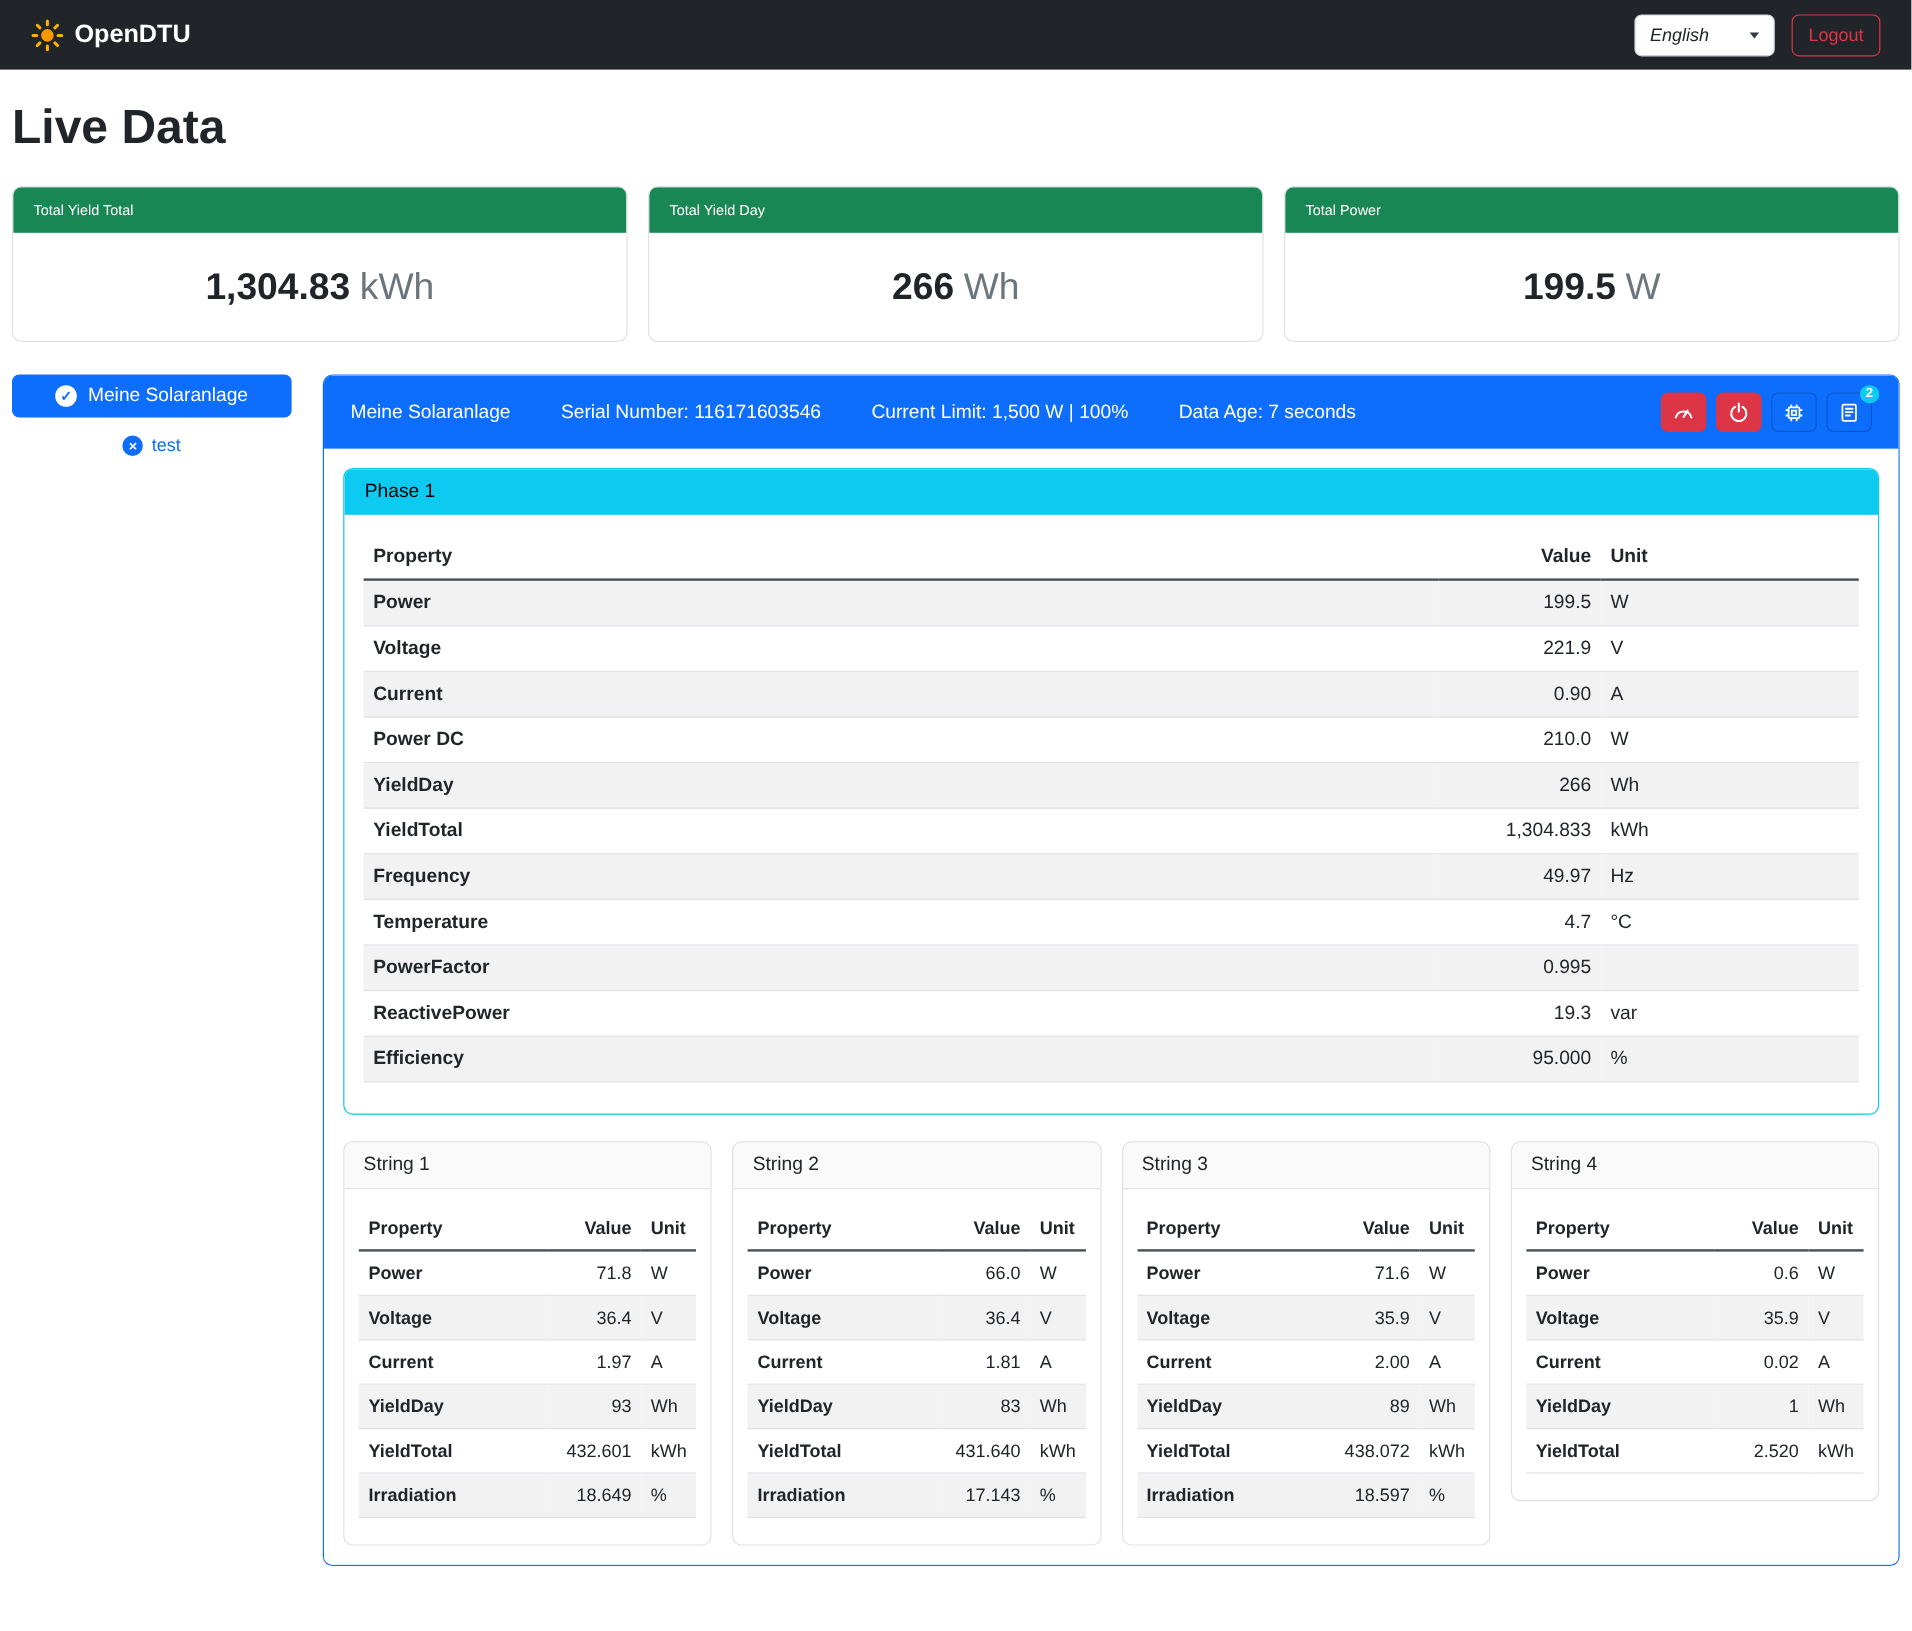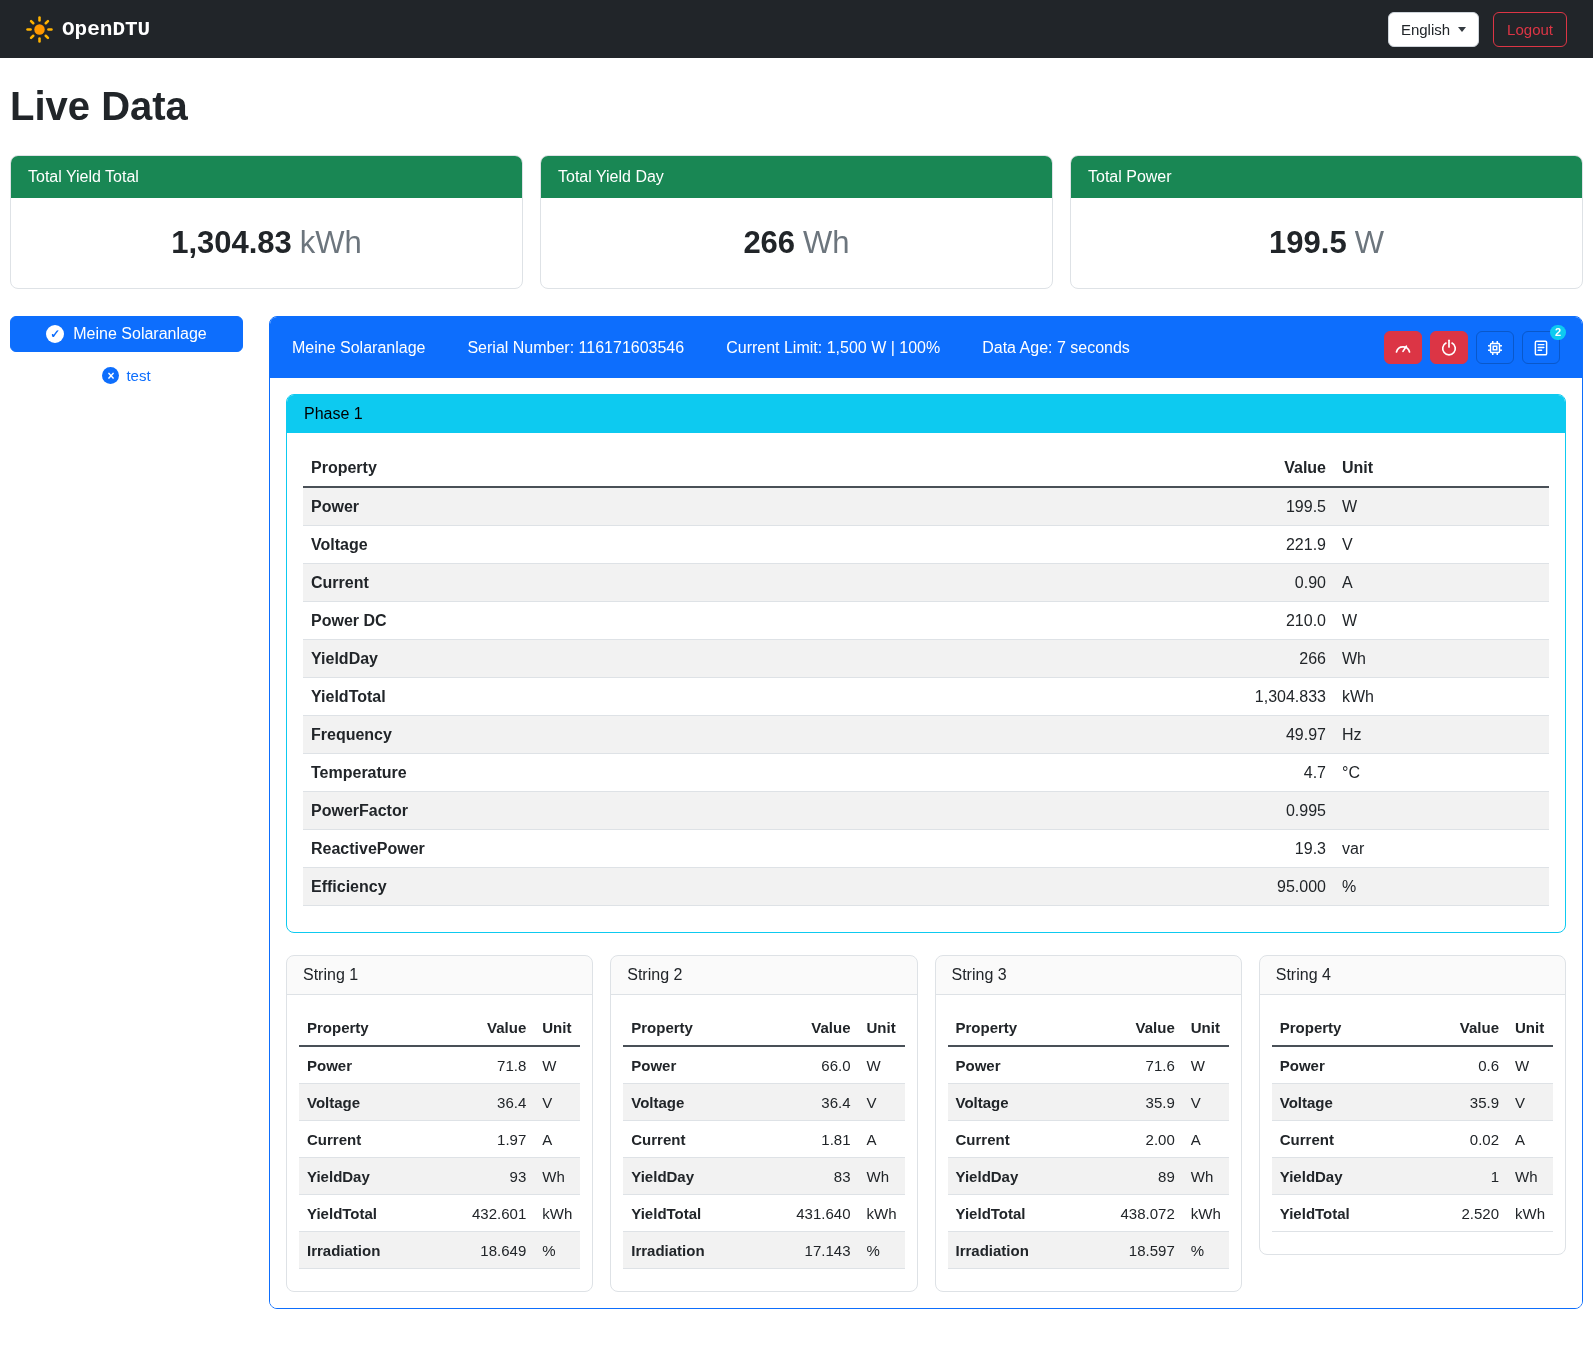--- a/index.html
+++ b/index.html
@@ -2,37 +2,37 @@
 <html><head>
 <meta charset="utf-8">
 <title>OpenDTU Live Data</title>
 <style>
   * { box-sizing: border-box; }
   html,body { margin:0; padding:0; background:#fff; color:#212529;
     font-family:"Liberation Sans","DejaVu Sans",sans-serif; }
 
   
   .navbar { display:flex; align-items:center; background:#212529; height:58px; padding:0 26px; }
-  .brand { display:flex; align-items:center; gap:9px; color:#fff; font-size:21px; font-weight:600; cursor:pointer;font-family:Liberation Mono, monospace; }
+  .brand { display:flex; align-items:center; gap:9px; color:#fff; font-size:21px; font-weight:600; cursor:pointer; }
   .nav-links { display:flex; align-items:center; margin-left:22px; }
   .nav-link { padding:9px 13px; font-size:16px; color:rgba(255,255,255,.55); cursor:pointer; display:flex; align-items:center; gap:6px; }
   .nav-link.active { color:#fff; }
   .caret { width:0; height:0; border-left:4px solid transparent; border-right:4px solid transparent; border-top:4.5px solid rgba(255,255,255,.7); display:inline-block; margin-top:2px; }
   .nav-right { margin-left:auto; display:flex; align-items:center; gap:14px; }
-  .lang-select { display:flex; align-items:center; gap:8px; background:#fff; color:#212529; border:1px solid #ced4da; border-radius:6px; padding:8px 12px; font-size:15px; cursor:pointer; }
+  .lang-select { display:flex; align-items:center; gap:34px; background:#fff; color:#212529; border:1px solid #ced4da; border-radius:6px; padding:8px 12px; font-size:15px; cursor:pointer;font-style:italic; }
   .chevron-down { width:0; height:0; border-left:4px solid transparent; border-right:4px solid transparent; border-top:5px solid #343a40; }
   .logout-btn { background:transparent; border:1px solid #dc3545; color:#dc3545; border-radius:6px; padding:8px 13px; font-size:15px; cursor:pointer; }
 
   
   .container { padding:6px 10px 24px; }
   h1.page-title { font-size:40px; font-weight:600; margin:20px 0 26px; }
 
   .summary-row { display:flex; gap:17px; }
   .summary-card { flex:1; border:1px solid #dee2e6; border-radius:8px; background:#fff; overflow:hidden; }
-  .summary-header { background:#198754; color:#fff; font-size:16px; padding:12px 17px; }
+  .summary-header { background:#198754; color:#fff; font-size:12px; padding:12px 17px; }
   .summary-body { text-align:center; padding:27px 16px; font-size:31px; }
   .summary-value { font-weight:700; }
   .summary-unit { color:#6c757d; margin-left:8px; }
 
   .layout { display:flex; gap:26px; margin-top:27px; align-items:flex-start; }
 
   
   .sidebar { width:233px; flex-shrink:0; }
   .inverter-btn { display:flex; align-items:center; justify-content:center; gap:9px; width:100%;
     background:#0d6efd; border:1px solid #0d6efd; color:#fff; font-size:16px; padding:8px 10px; border-radius:6px; cursor:pointer; }

